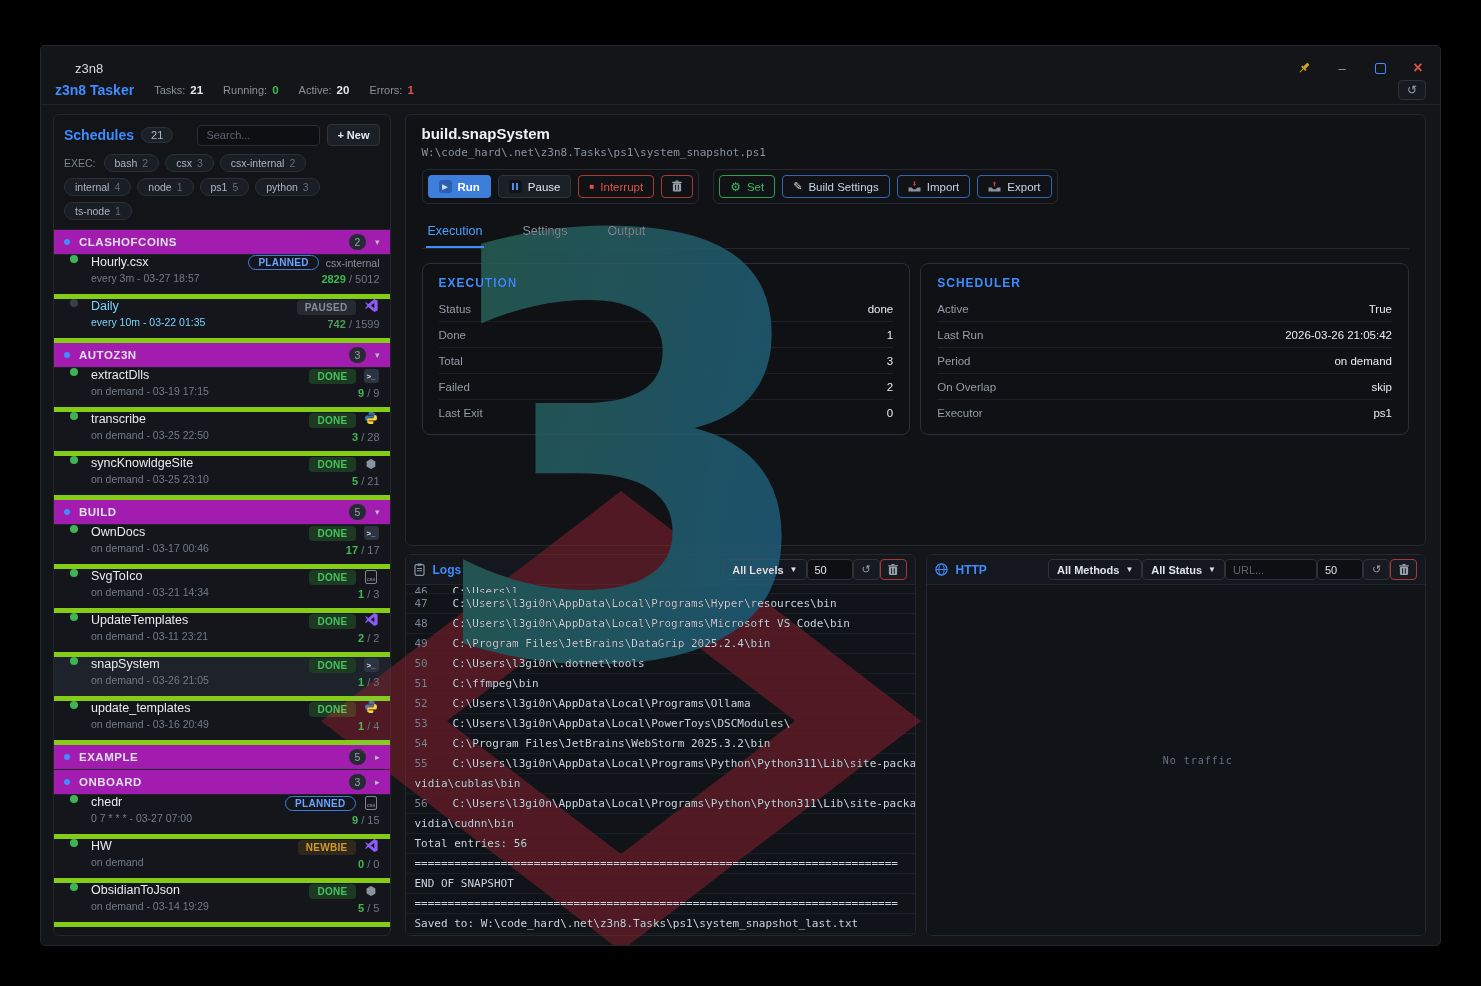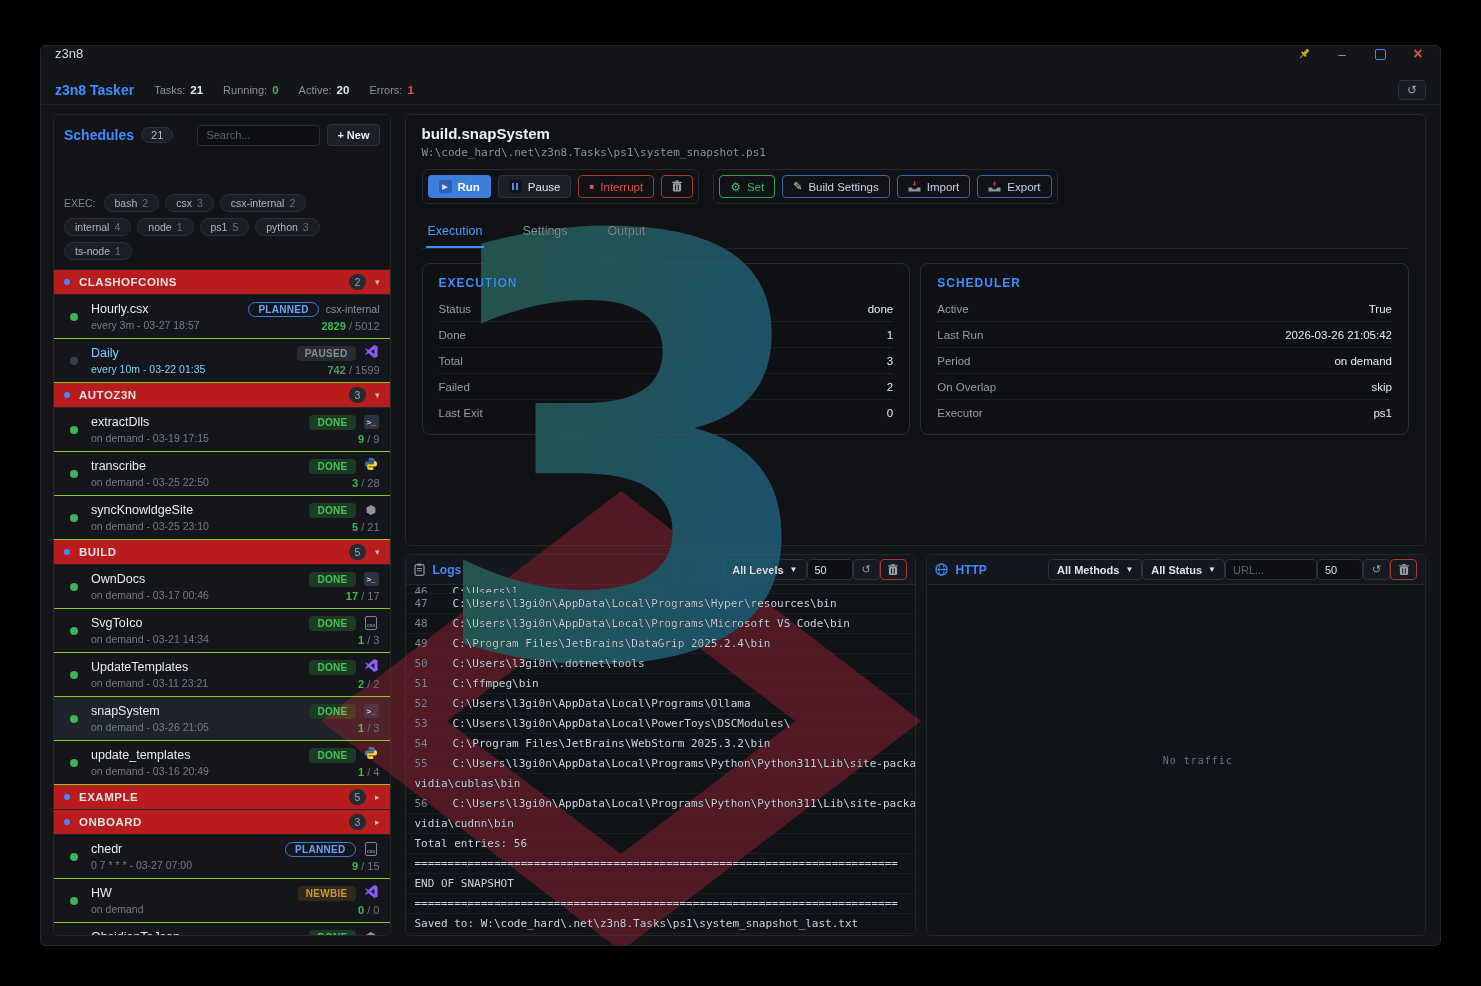--- a/index.html
+++ b/index.html
@@ -4,21 +4,21 @@
 <style>
   * { margin:0; padding:0; box-sizing:border-box; }
   html,body { width:1481px; height:986px; background:#000; overflow:hidden;
               font-family:"Liberation Sans", sans-serif; }
   .mono { font-family:"DejaVu Sans Mono", monospace; }
 
   .window { position:absolute; left:40px; top:45px; width:1401px; height:901px;
             background:#131519; border:1px solid #23272b; border-radius:5px; overflow:hidden; }
 
   
-  .titlebar { height:30px; display:flex; align-items:flex-start; padding:0 14px; }
+  .titlebar { height:30px; display:flex; align-items:flex-end; padding:0 14px;margin-left:20px; }
   .titlebar .wtitle { font-size:13px; color:#d6dae0; }
   .wincontrols { margin-left:auto; display:flex; align-items:center; gap:22px; }
   .wc { cursor:default; display:flex; align-items:center; justify-content:center; width:16px; height:16px; }
   .wc-min { color:#9aa3ad; font-size:13px; }
   .wc-max { width:11px; height:11px; border:1.5px solid #3f8cff; border-radius:2px; }
   .wc-close { color:#e0524d; font-size:16px; font-weight:bold; }
 
   
   .appheader { height:29px; display:flex; align-items:center; gap:20px; padding:0 14px;
                border-bottom:1px solid #20242a; }
@@ -37,36 +37,36 @@
              display:flex; flex-direction:column; overflow:hidden; }
   .s-header { display:flex; align-items:center; gap:7px; padding:9px 10px 7px; }
   .s-title { font-size:14px; font-weight:bold; color:#3f8cff; }
   .s-count { font-size:11px; color:#aeb6bf; background:#1c2027; border:1px solid #2b303a;
              border-radius:10px; padding:1px 9px; }
   .s-search { margin-left:auto; width:123px; height:21px; background:#0d0f13; border:1px solid #2a2f37;
               border-radius:4px; color:#c8cfd8; font-size:11px; padding:0 8px; outline:none; }
   .s-search::placeholder { color:#5c646e; }
   .s-new { height:22px; padding:0 9px; background:#1b1f26; border:1px solid #2e333c; border-radius:4px;
            color:#e6eaef; font-size:11px; font-weight:bold; }
-  .chips { display:flex; flex-wrap:wrap; align-items:center; gap:6px; padding:1px 10px 9px;margin-top:40px; }
+  .chips { display:flex; flex-wrap:wrap; align-items:center; gap:6px; padding:1px 10px 9px; }
   .exec-label { font-size:10.5px; color:#7d8591; margin-right:2px; }
   .chip { border:1px solid #2b303a; background:#191d24; border-radius:10px; padding:2px 10px;
           font-size:10.5px; color:#aeb6bf; display:flex; gap:5px; }
   .chip .c { color:#646c78; }
   .groups { flex:1; border-top:1px solid #20242a; overflow:hidden; }
-  .ghead { height:25px; display:flex; align-items:center; padding:0 10px; background:#b91c1c;
+  .ghead { height:25px; display:flex; align-items:center; padding:0 10px; background:#a21caf;
            border-bottom:1px solid #20242a; }
   .gdot { width:6px; height:6px; border-radius:50%; background:#3f8cff; margin-right:9px; }
   .gname { font-size:11.5px; font-weight:bold; color:#dde2e8; letter-spacing:.5px; }
   .gright { margin-left:auto; display:flex; align-items:center; gap:9px; }
   .gcount { min-width:17px; height:16px; padding:0 5px; background:#262b33; border-radius:9px;
             font-size:10.5px; color:#99a1ac; display:flex; align-items:center; justify-content:center; }
   .garrow { font-size:9px; color:#b7bec8; }
-  .item { height:44px; display:flex; align-items:center; padding:0 10px 0 16px; background:#14161c;
-          border-bottom:1px solid #84cc16; }
+  .item { height:44px; display:flex; align-items:flex-start; padding:0 10px 0 16px; background:#14161c;
+          border-bottom:5px solid #84cc16; }
   .item.selected { background:#1d222b; }
   .idot { width:8px; height:8px; border-radius:50%; background:#3cb554; margin-right:13px; flex:none; }
   .item.dimmed .idot { background:#3a3f47; }
   .imid { display:flex; flex-direction:column; min-width:0; }
   .iname { font-size:12.5px; color:#e8ebef; }
   .isub { font-size:10.5px; color:#737b86; margin-top:3px; }
   .item.dimmed .iname, .item.dimmed .isub { color:#7dd3fc; }
   .iright { margin-left:auto; display:flex; flex-direction:column; align-items:flex-end; gap:3px; }
   .brow { display:flex; align-items:center; gap:7px; }
   .badge { font-size:10px; font-weight:bold; border-radius:4px; padding:2px 8px; letter-spacing:.3px; }

